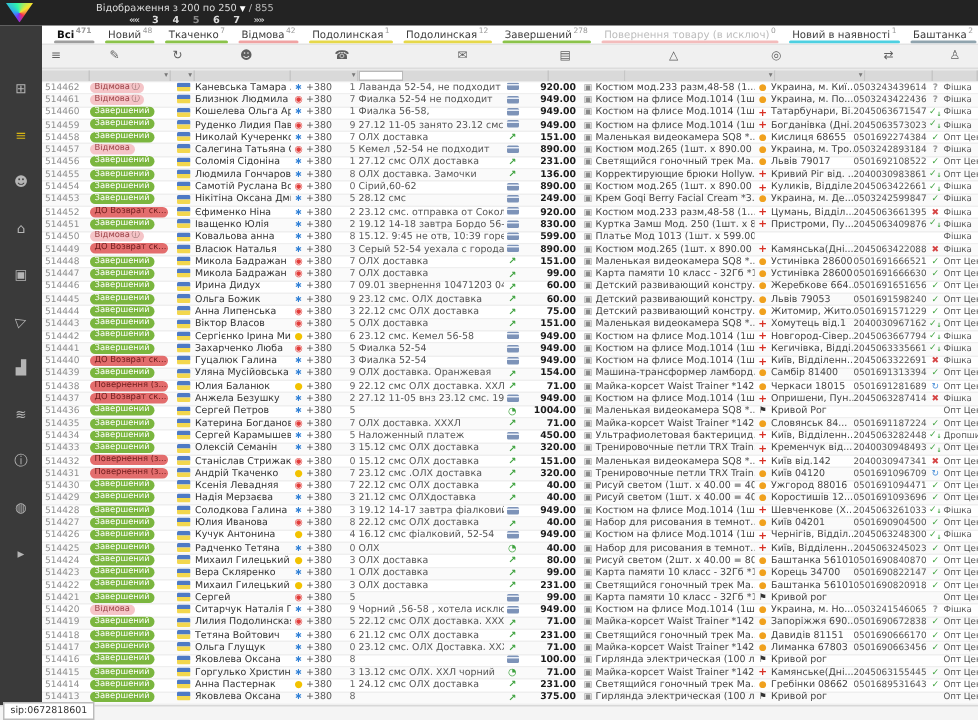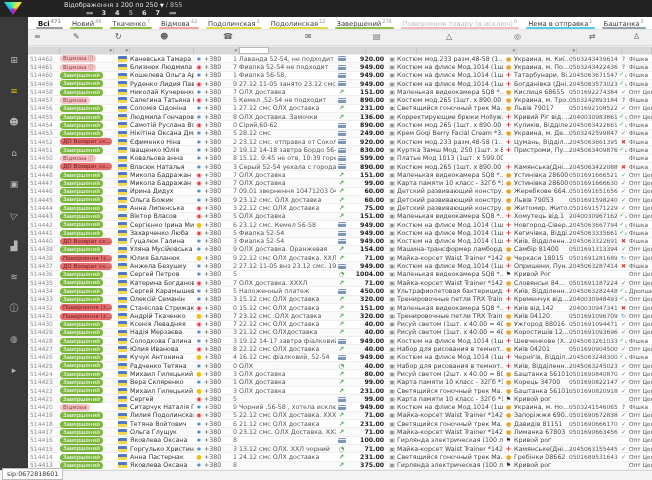--- a/index.html
+++ b/index.html
@@ -136,21 +136,21 @@
 
   <div class="tabsrow">
       <div class="tab active"><span>Всі</span><sup>471</sup><span class="ul" style="background: rgb(158, 158, 158);"></span></div>
       <div class="tab"><span>Новий</span><sup>48</sup><span class="ul" style="background: rgb(139, 195, 74);"></span></div>
       <div class="tab"><span>Ткаченко</span><sup>7</sup><span class="ul" style="background: rgb(139, 195, 74);"></span></div>
       <div class="tab"><span>Відмова</span><sup>42</sup><span class="ul" style="background: rgb(240, 163, 163);"></span></div>
       <div class="tab"><span>Подолинская</span><sup>1</sup><span class="ul" style="background: rgb(230, 216, 74);"></span></div>
       <div class="tab"><span>Подолинская</span><sup>12</sup><span class="ul" style="background: rgb(230, 216, 74);"></span></div>
       <div class="tab"><span>Завершений</span><sup>278</sup><span class="ul" style="background: rgb(139, 195, 74);"></span></div>
       <div class="tab dim"><span>Повернення товару (в исключ)</span><sup>0</sup><span class="ul" style="background: rgb(243, 188, 188);"></span></div>
-      <div class="tab"><span>Нема в отправка</span><sup>1</sup><span class="ul" style="background: rgb(77, 208, 225);"></span></div>
+      <div class="tab"><span>Новий в наявності</span><sup>1</sup><span class="ul" style="background: rgb(77, 208, 225);"></span></div>
       <div class="tab"><span>Баштанка</span><sup>2</sup><span class="ul" style="background: rgb(144, 164, 174);"></span></div>
     </div>
 
   <div class="colhead">
       <span class="colicon" style="left: 6px;">≡</span>
       <span class="colicon" style="left: 45px;">✎</span>
       <span class="colicon" style="left: 87px;">↻</span>
       <span class="colicon" style="left: 132px;">☻</span>
       <span class="colicon" style="left: 195px;">☎</span>
       <span class="colicon" style="left: 277px;">✉</span>

